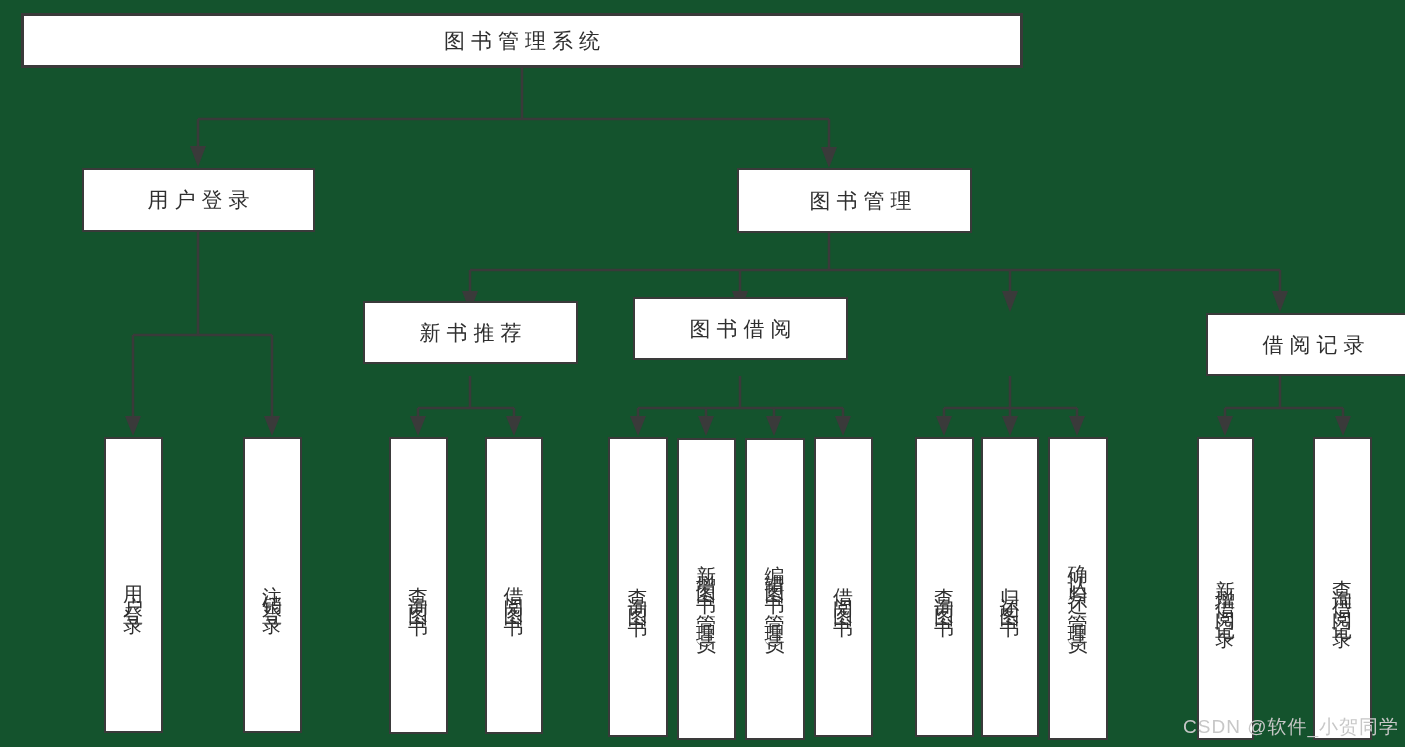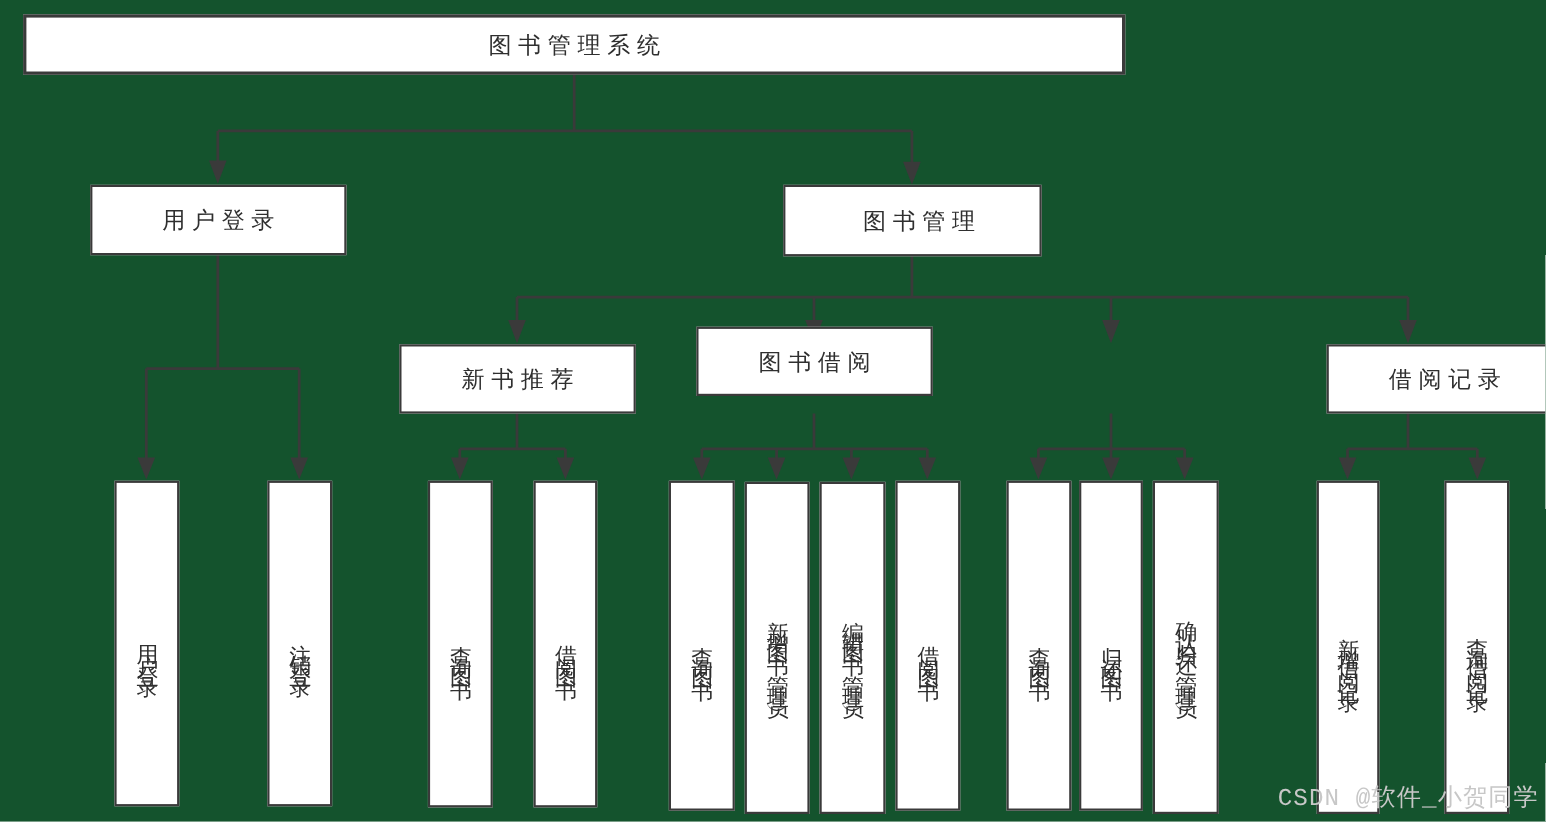--- a/index.html
+++ b/index.html
@@ -18,22 +18,22 @@
   }
   .v-lbl{
     writing-mode:vertical-rl;text-orientation:mixed;
     font-size:20px;letter-spacing:10px;margin-bottom:-10px;
     white-space:nowrap;color:#2f2f2f;line-height:1;
   }
   svg.connectors{position:absolute;left:0;top:0;width:1405px;height:747px;pointer-events:none;}
   svg.connectors path{stroke:#3a3a3a;stroke-width:2.5;fill:none;}
   svg.connectors polygon{fill:#3a3a3a;stroke:none;}
   .watermark{
-    position:absolute;right:6px;bottom:7px;font-size:22px;letter-spacing:1px;
-    color:#c7c7c7;z-index:10;white-space:nowrap;font-family:Liberation Mono, monospace;
+    position:absolute;right:6px;bottom:7px;font-size:19px;letter-spacing:1px;
+    color:#c7c7c7;z-index:10;white-space:nowrap;
   }
 </style>
 </head>
 <body>
 
 <div class="stage">
 
   <svg class="connectors" viewBox="0 0 1405 747" aria-hidden="true">
     <path d="M522 68 V119 M198 119 H829 M198 119 V148 M829 119 V149
              M198 232 V335 M133 335 H272 M133 335 V418 M272 335 V418
@@ -66,25 +66,25 @@
     <polygon points="1335,416 1351,416 1343,436"></polygon>
   </svg>
 
   <div class="box root" style="left:21px;top:13px;width:1002px;height:55px;">
     <span class="h-lbl">图书管理系统</span>
   </div>
 
   <div class="box" style="left:82px;top:168px;width:233px;height:64px;">
     <span class="h-lbl">用户登录</span>
   </div>
-  <div class="box" style="left:712px;top:168px;width:235px;height:65px;padding-left:12px;">
+  <div class="box" style="left:737px;top:168px;width:235px;height:65px;padding-left:12px;">
     <span class="h-lbl">图书管理</span>
   </div>
 
-  <div class="box" style="left:363px;top:313px;width:215px;height:63px;">
+  <div class="box" style="left:363px;top:301px;width:215px;height:63px;">
     <span class="h-lbl">新书推荐</span>
   </div>
   <div class="box" style="left:633px;top:297px;width:215px;height:63px;">
     <span class="h-lbl">图书借阅</span>
   </div>
   <div class="box" style="left:1173px;top:313px;width:215px;height:63px;margin-left:33px;">
     <span class="h-lbl">借阅记录</span>
   </div>
 
   <div class="box" style="left:104px;top:437px;width:59px;height:296px;">

